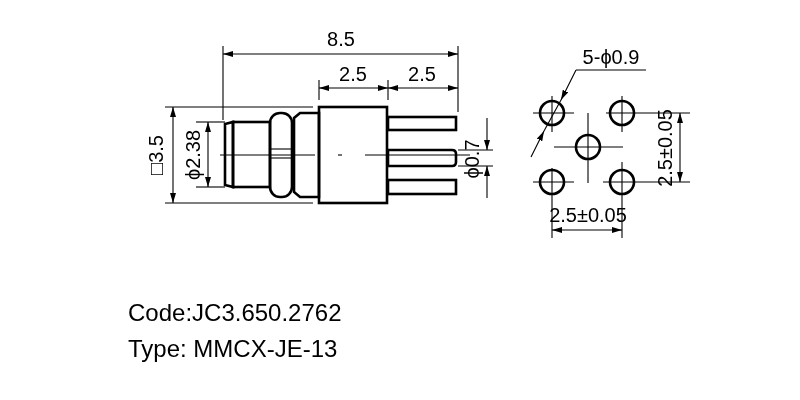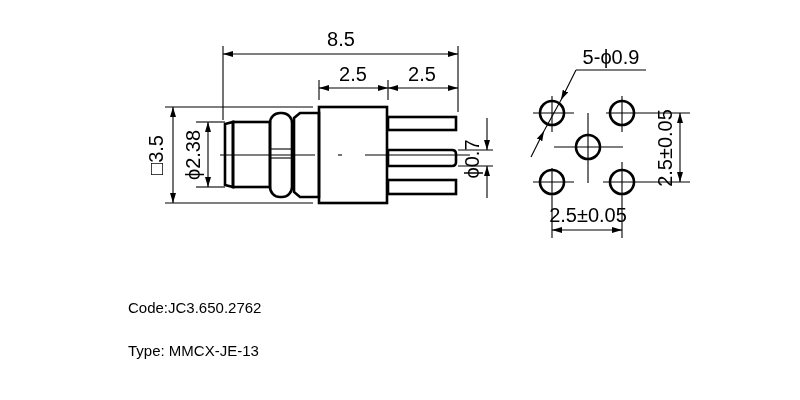--- a/index.html
+++ b/index.html
@@ -1,19 +1,19 @@
 <!DOCTYPE html>
 <html><head>
 <meta charset="utf-8">
 <style>
   html, body { margin: 0; padding: 0; background: #ffffff; }
   body { width: 800px; height: 400px; position: relative; overflow: hidden; font-family: "Liberation Sans", sans-serif; }
   svg { position: absolute; left: 0; top: 0; }
   .dim { font-family: "Liberation Sans", sans-serif; font-size: 20px; fill: #000; }
-  .caption { position: absolute; left: 128px; font-family: "Liberation Sans", sans-serif; font-size: 15px; color: #000; white-space: nowrap; }
+  .caption { position: absolute; left: 128px; font-family: "Liberation Sans", sans-serif; font-size: 24px; color: #000; white-space: nowrap; }
   .thick { stroke: #000; stroke-width: 2.6; fill: none; }
   .thin { stroke: #000; stroke-width: 1.1; fill: none; }
 </style>
 </head>
 <body>
 
 <svg width="800" height="400" viewBox="0 0 800 400">
   <defs>
     <marker id="arr" viewBox="0 0 10 6" refX="10" refY="3" markerWidth="10" markerHeight="6" orient="auto-start-reverse" markerUnits="userSpaceOnUse">
       <path d="M0,0 L10,3 L0,6 Z" fill="#000"></path>
@@ -109,13 +109,13 @@
   </g>
 
   <text class="dim" x="611" y="64" text-anchor="middle">5-ϕ0.9</text>
   <text class="dim" x="588" y="222" text-anchor="middle">2.5±0.05</text>
   <g transform="translate(672,148) rotate(-90)">
     <text class="dim" x="0" y="0" text-anchor="middle">2.5±0.05</text>
   </g>
 </svg>
 
 <div class="caption" style="top:299px;">Code:JC3.650.2762</div>
-<div class="caption" style="top:342px;">Type: MMCX-JE-13</div>
+<div class="caption" style="top:335px;">Type: MMCX-JE-13</div>
 
 </body></html>

